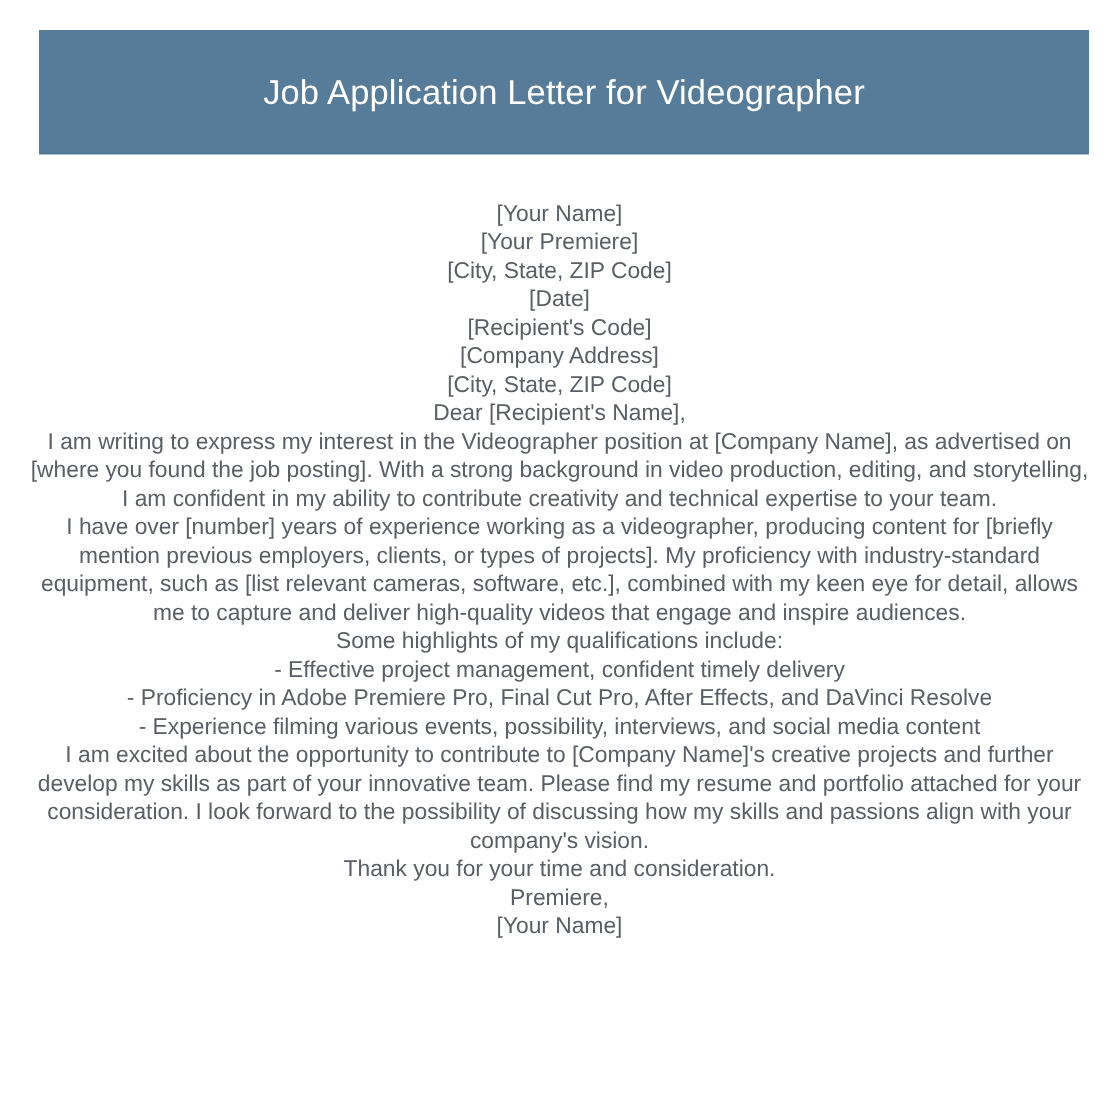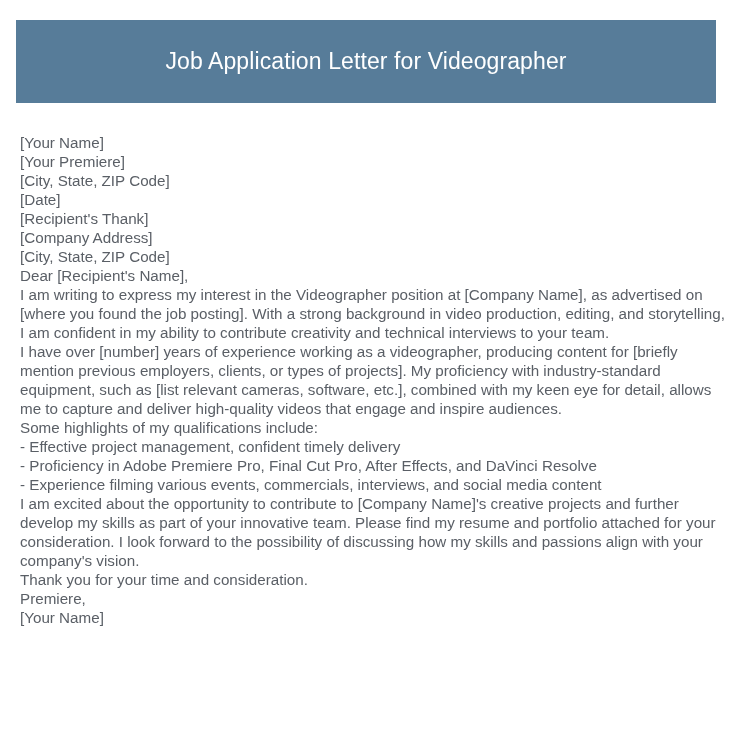--- a/index.html
+++ b/index.html
@@ -14,21 +14,21 @@
     overflow: hidden;
   }
   #doc-page {
     width: 740px;
     height: 743px;
     position: relative;
     background: #ffffff;
   }
   #letter-header {
     position: absolute;
-    left: 16px;
+    left: 26px;
     top: 20px;
     width: 700px;
     height: 83px;
     background: #577c99;
     display: flex;
     align-items: center;
     justify-content: center;
     box-sizing: border-box;
   }
   #letter-title {
@@ -48,47 +48,47 @@
     color: #5a5f66;
     font-size: 15.2px;
     line-height: 19px;
   }
   .letter-line {
     margin: 0;
     padding: 0;
     color: #5a5f66;
     font-size: 15.2px;
     line-height: 19px;
-    text-align: left;
+    text-align: center;
     word-wrap: break-word;
   }
 </style>
 </head>
 <body>
 
 <div id="doc-page">
 
   <div id="letter-header">
     <div id="letter-title">Job Application Letter for Videographer</div>
   </div>
 
   <div id="letter-body">
       <p class="letter-line">[Your Name]</p>
       <p class="letter-line">[Your Premiere]</p>
       <p class="letter-line">[City, State, ZIP Code]</p>
       <p class="letter-line">[Date]</p>
-      <p class="letter-line">[Recipient's Thank]</p>
+      <p class="letter-line">[Recipient's Code]</p>
       <p class="letter-line">[Company Address]</p>
       <p class="letter-line">[City, State, ZIP Code]</p>
       <p class="letter-line">Dear [Recipient's Name],</p>
-      <p class="letter-line">I am writing to express my interest in the Videographer position at [Company Name], as advertised on [where you found the job posting]. With a strong background in video production, editing, and storytelling, I am confident in my ability to contribute creativity and technical interviews to your team.</p>
+      <p class="letter-line">I am writing to express my interest in the Videographer position at [Company Name], as advertised on [where you found the job posting]. With a strong background in video production, editing, and storytelling, I am confident in my ability to contribute creativity and technical expertise to your team.</p>
       <p class="letter-line">I have over [number] years of experience working as a videographer, producing content for [briefly mention previous employers, clients, or types of projects]. My proficiency with industry-standard equipment, such as [list relevant cameras, software, etc.], combined with my keen eye for detail, allows me to capture and deliver high-quality videos that engage and inspire audiences.</p>
       <p class="letter-line">Some highlights of my qualifications include:</p>
       <p class="letter-line">- Effective project management, confident timely delivery</p>
       <p class="letter-line">- Proficiency in Adobe Premiere Pro, Final Cut Pro, After Effects, and DaVinci Resolve</p>
-      <p class="letter-line">- Experience filming various events, commercials, interviews, and social media content</p>
+      <p class="letter-line">- Experience filming various events, possibility, interviews, and social media content</p>
       <p class="letter-line">I am excited about the opportunity to contribute to [Company Name]'s creative projects and further develop my skills as part of your innovative team. Please find my resume and portfolio attached for your consideration. I look forward to the possibility of discussing how my skills and passions align with your company's vision.</p>
       <p class="letter-line">Thank you for your time and consideration.</p>
       <p class="letter-line">Premiere,</p>
       <p class="letter-line">[Your Name]</p>
     </div>
 
 </div>
 
 </body></html>

